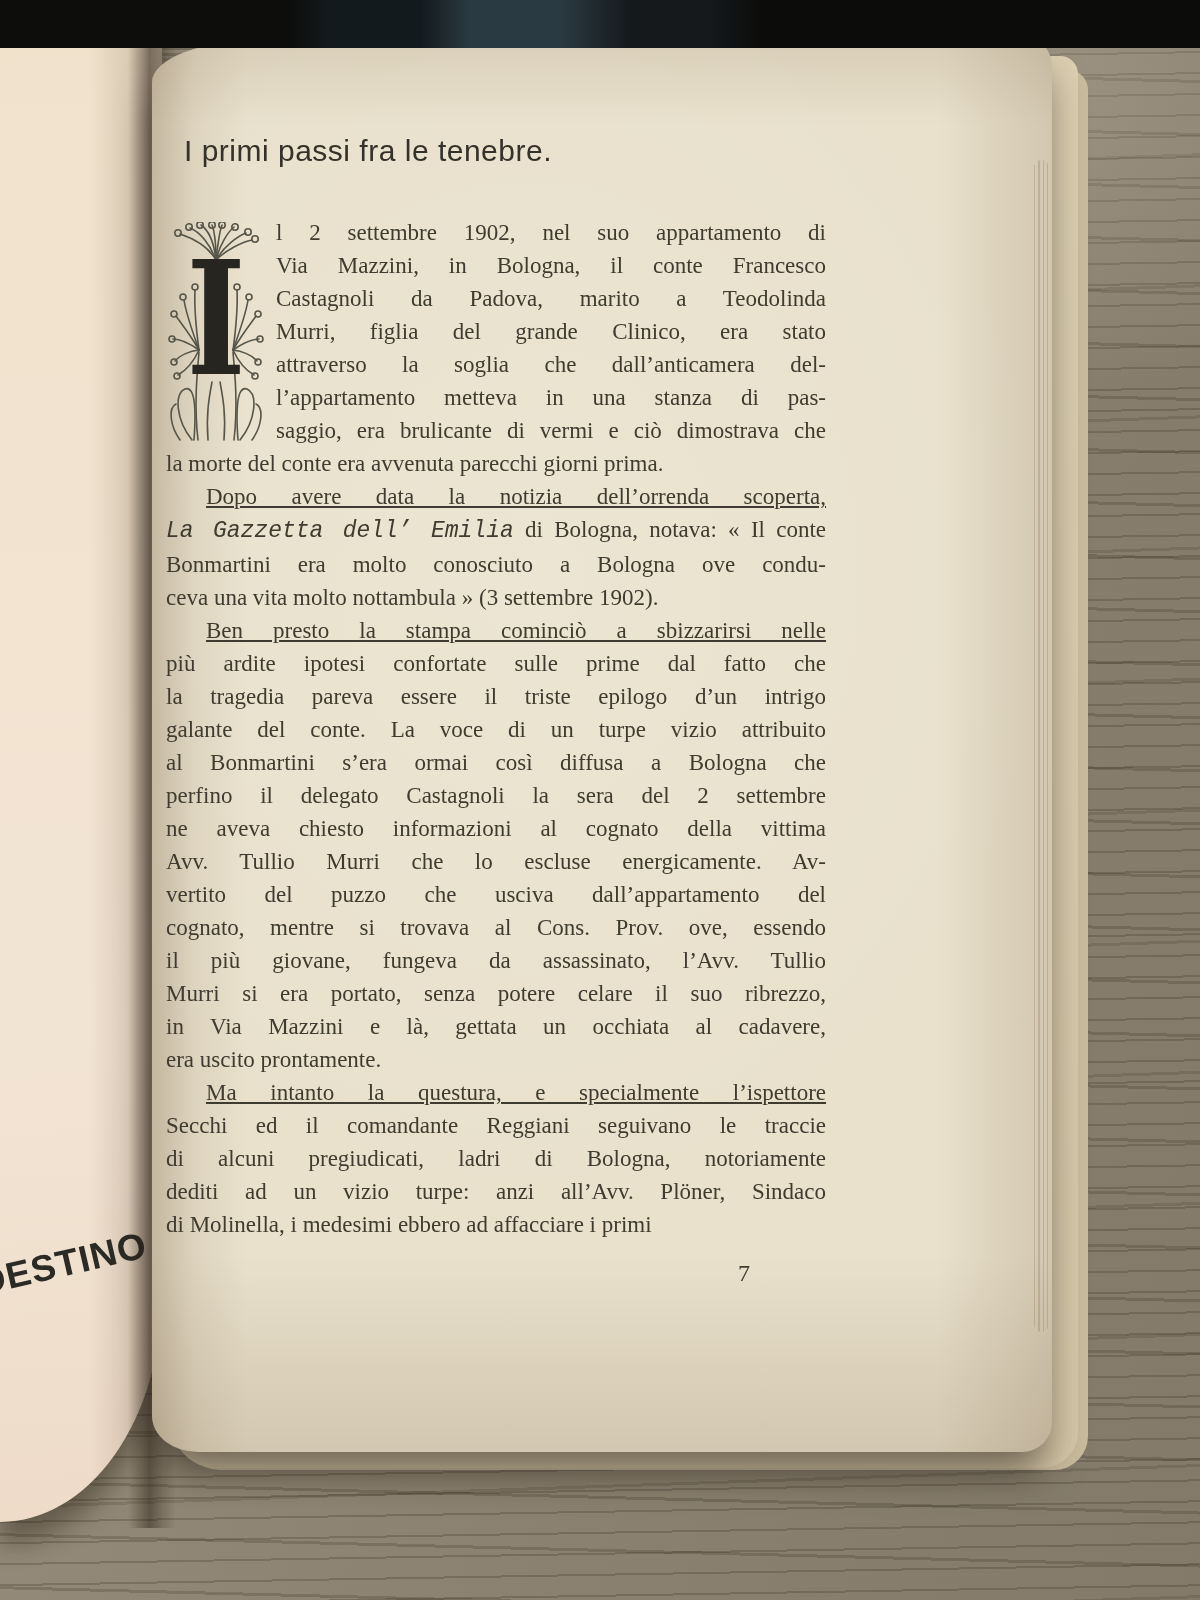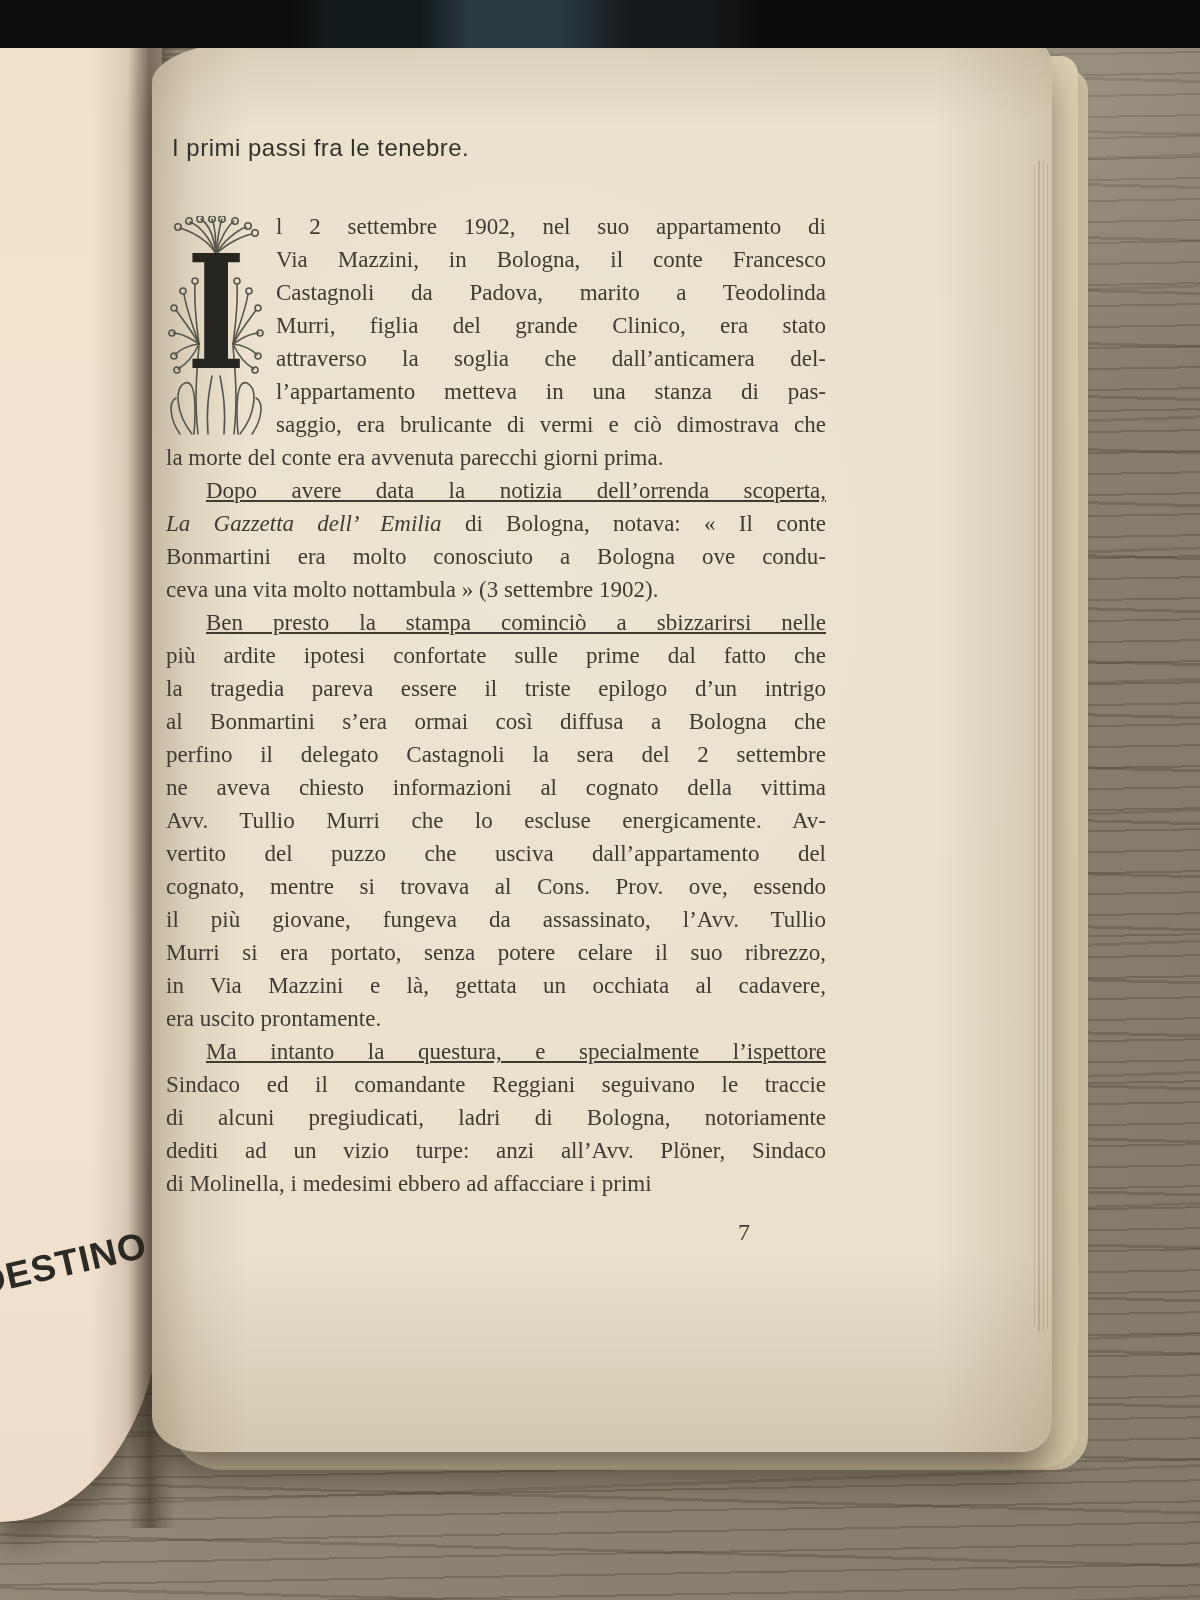--- a/index.html
+++ b/index.html
@@ -78,30 +78,30 @@
       #e9e1cc;
     border-radius:110px 22px 30px 46px / 42px 26px 30px 36px;
     box-shadow:0 26px 38px -6px rgba(28,20,11,.55);
   }
   .edge-lines{right:3px; top:120px; bottom:120px; width:15px;
     background:repeating-linear-gradient(to right, rgba(122,102,72,.26) 0 1px, transparent 1px 4.5px);
     border-radius:8px;}
 
   .content{left:14px; top:0; width:660px;}
   .page-title{
-    margin:94px 0 0 6px;
+    margin:94px 0 0 18px;
     font-family:"Liberation Sans", sans-serif;
-    font-weight:500; font-size:24px; letter-spacing:.5px; color:#34322b;
+    font-weight:500; font-size:30px; letter-spacing:.5px; color:#34322b;
   }
   .body-text{margin-top:48px; font-size:23px; line-height:33px; color:#403b30;}
   .para{margin:0;}
   .para .line{text-align:justify; text-align-last:justify; min-height:33px;}
   .para .line.last{text-align-last:left;}
   .para.indent .line.first{text-indent:40px;text-decoration:underline;}
-  .it{font-style:italic; font-family:Liberation Serif, serif;}
+  .it{font-style:italic; font-family:Liberation Mono, monospace;}
 
   .drop-cap{float:left; width:96px; height:220px; margin:6px 12px 2px 2px; position:relative;}
   .drop-cap svg{position:absolute; left:0; top:0;}
   .drop-cap-letter{
     position:absolute; left:50%; top:18px; transform:translateX(-50%) scaleX(.8);
     font-family:"DejaVu Serif", serif; font-weight:bold; font-size:158px; line-height:1;
     color:#26251f;
   }
   .folio{margin:16px 0 0 556px; width:44px; text-align:center; font-size:24px; color:#403b30;}
 </style>
@@ -198,35 +198,36 @@
           <div class="line first">Dopo avere data la notizia dell’orrenda scoperta,</div>
           <div class="line"><span class="it">La Gazzetta dell’ Emilia</span><span> di Bologna, notava: « Il conte</span></div>
           <div class="line">Bonmartini era molto conosciuto a Bologna ove condu-</div>
           <div class="line last">ceva una vita molto nottambula » (3 settembre 1902).</div>
         </div>
 
       <div class="para indent">
           <div class="line first">Ben presto la stampa cominciò a sbizzarirsi nelle</div>
           <div class="line">più ardite ipotesi confortate sulle prime dal fatto che</div>
           <div class="line">la tragedia pareva essere il triste epilogo d’un intrigo</div>
+          <div class="line">galante del conte. La voce di un turpe vizio attribuito</div>
           <div class="line">al Bonmartini s’era ormai così diffusa a Bologna che</div>
           <div class="line">perfino il delegato Castagnoli la sera del 2 settembre</div>
           <div class="line">ne aveva chiesto informazioni al cognato della vittima</div>
           <div class="line">Avv. Tullio Murri che lo escluse energicamente. Av-</div>
           <div class="line">vertito del puzzo che usciva dall’appartamento del</div>
           <div class="line">cognato, mentre si trovava al Cons. Prov. ove, essendo</div>
           <div class="line">il più giovane, fungeva da assassinato, l’Avv. Tullio</div>
           <div class="line">Murri si era portato, senza potere celare il suo ribrezzo,</div>
           <div class="line">in Via Mazzini e là, gettata un occhiata al cadavere,</div>
           <div class="line last">era uscito prontamente.</div>
         </div>
 
       <div class="para indent">
           <div class="line first">Ma intanto la questura, e specialmente l’ispettore</div>
-          <div class="line">Sindaco ed il comandante Reggiani seguivano le traccie</div>
+          <div class="line">Secchi ed il comandante Reggiani seguivano le traccie</div>
           <div class="line">di alcuni pregiudicati, ladri di Bologna, notoriamente</div>
           <div class="line">dediti ad un vizio turpe: anzi all’Avv. Plöner, Sindaco</div>
           <div class="line last">di Molinella, i medesimi ebbero ad affacciare i primi</div>
         </div>
 
       <div class="folio">7</div>
     </div>
   </div>
 </div>
 

